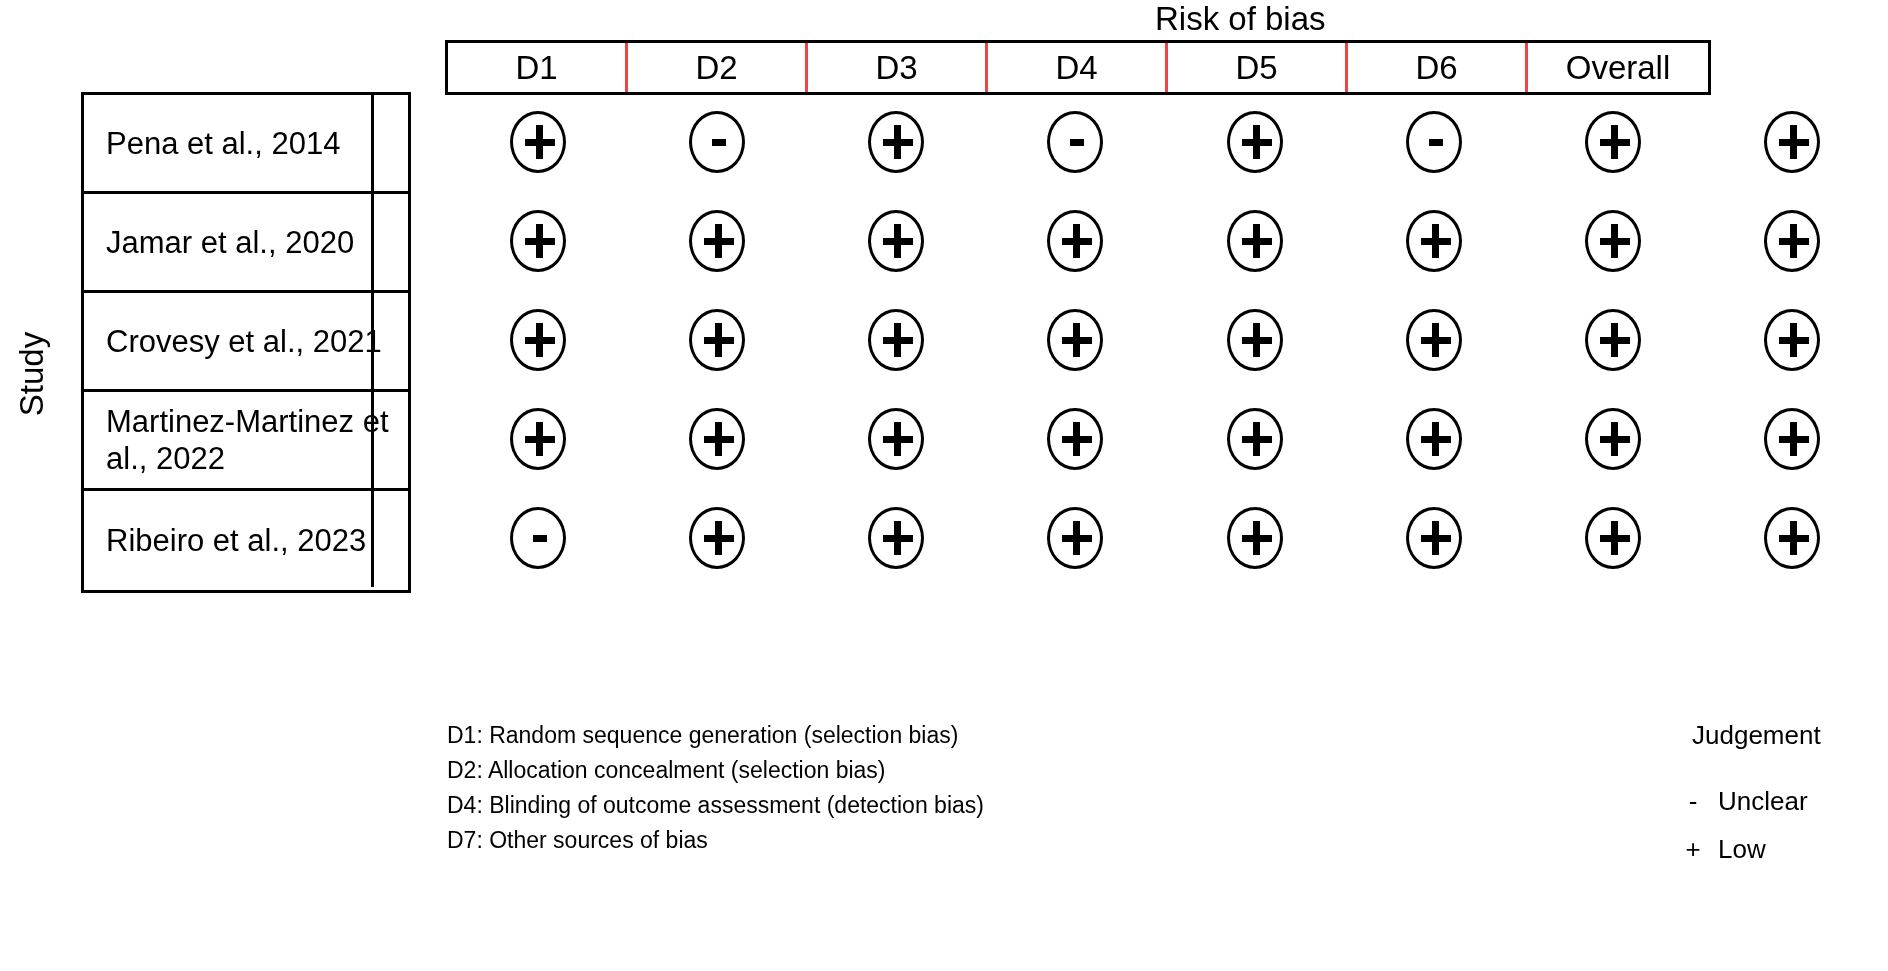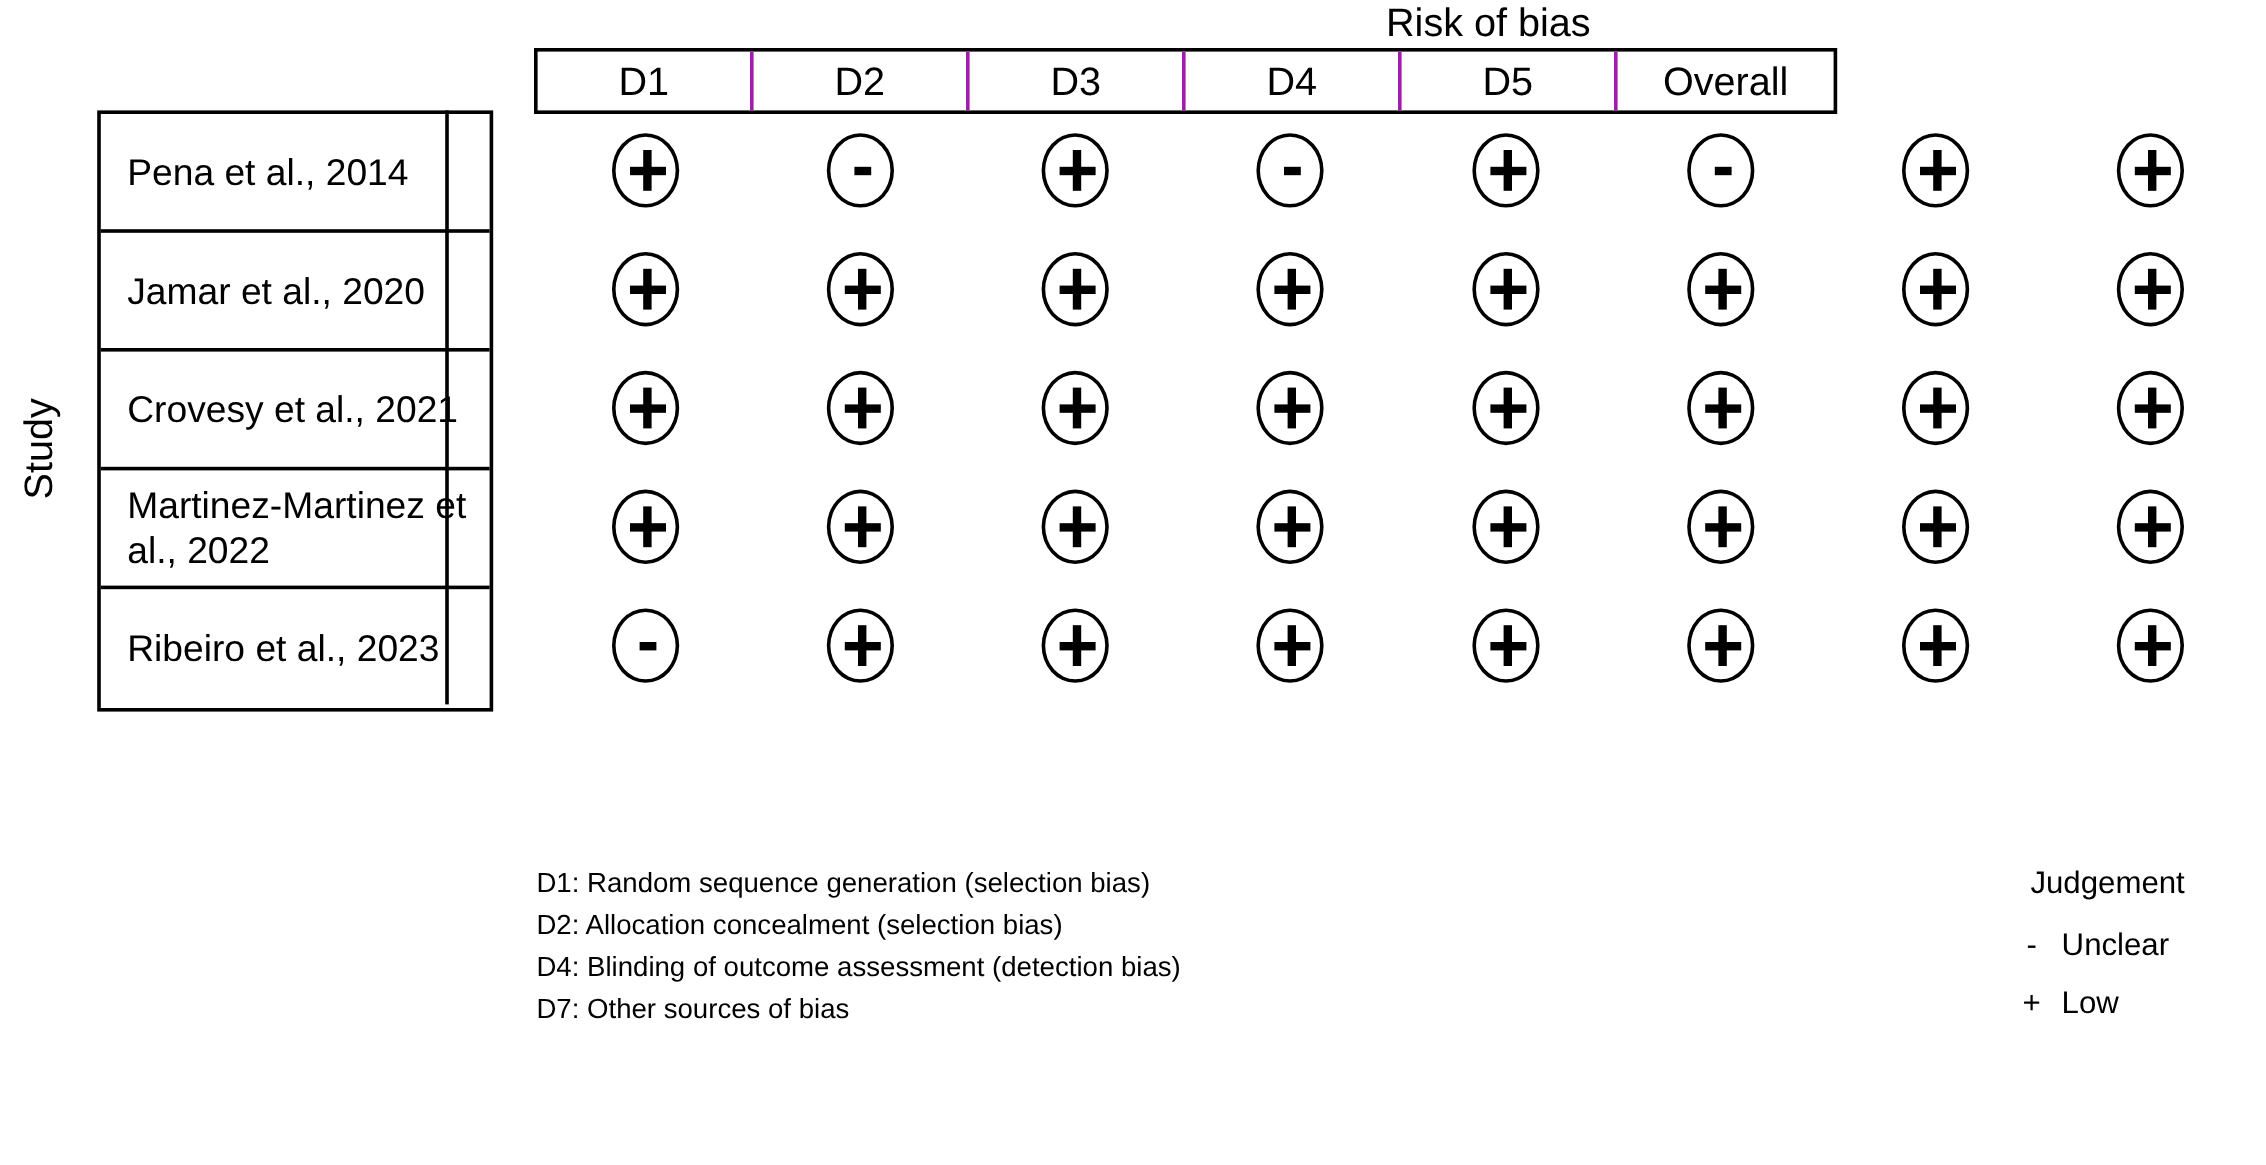--- a/index.html
+++ b/index.html
@@ -52,21 +52,21 @@
     left: 445px;
     top: 40px;
     height: 55px;
     display: flex;
     border: 3px solid #000;
     box-sizing: border-box;
   }
   .header-cell {
     width: 180px;
     box-sizing: border-box;
-    border-right: 3px solid #a21caf;
+    border-right: 3px solid #ef4444;
     display: flex;
     align-items: center;
     justify-content: center;
     font-size: 33px;
     line-height: 1;
   }
   .header-cell:last-child { border-right: none; }
 
   
   .study-col {
@@ -157,21 +157,21 @@
   
   .judge-legend {
     position: absolute;
     left: 1668px;
     top: 720px;
     font-size: 26px;
     line-height: 30px;
   }
   .judge-title {
     white-space: nowrap;
-    margin-bottom: 22px;
+    margin-bottom: 36px;
     padding-left: 24px;
   }
   .judge-item {
     display: flex;
     align-items: baseline;
     margin-bottom: 18px;
     white-space: nowrap;
   }
   .judge-sym {
     width: 50px;
@@ -188,20 +188,21 @@
   <div class="rob-title">Risk of bias</div>
 
   <div class="study-axis">Study</div>
 
   <div class="header-row" id="header-row">
       <div class="header-cell">D1</div>
       <div class="header-cell">D2</div>
       <div class="header-cell">D3</div>
       <div class="header-cell">D4</div>
       <div class="header-cell">D5</div>
+      <div class="header-cell">D6</div>
       <div class="header-cell">Overall</div>
     </div>
 
   <div class="study-col" id="study-col">
       <div class="study-cell h1">Pena et al., 2014</div>
       <div class="study-cell h1">Jamar et al., 2020</div>
       <div class="study-cell h1">Crovesy et al., 2021</div>
       <div class="study-cell h1">Martinez-Martinez et al., 2022</div>
       <div class="study-cell h1">Ribeiro et al., 2023</div>
     </div>

